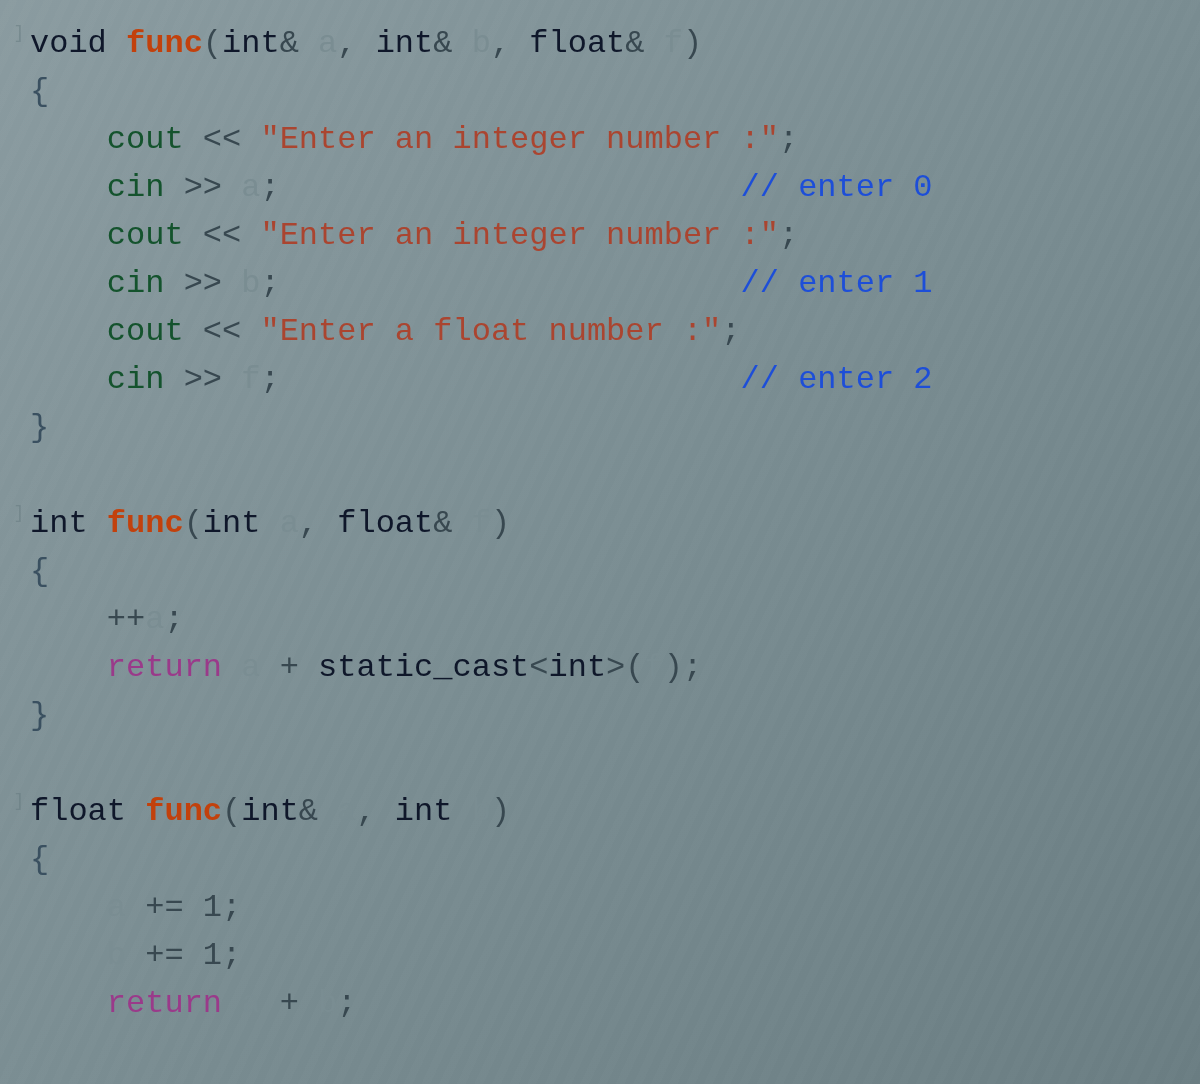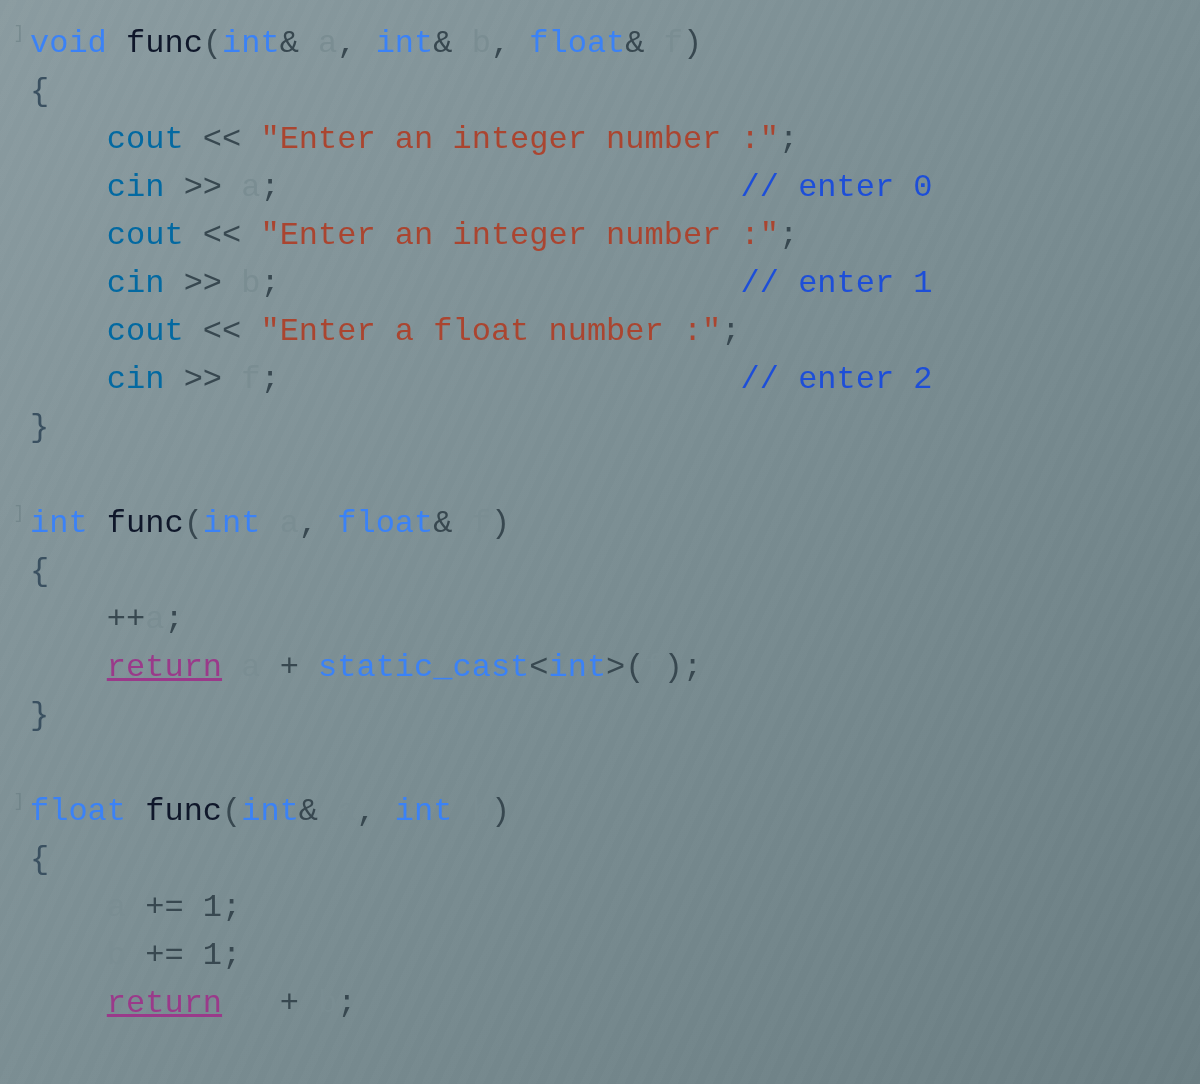--- a/index.html
+++ b/index.html
@@ -45,47 +45,47 @@
     }
     .gutter {
       position: absolute;
       left: 0;
       width: 18px;
       color: rgba(100, 120, 125, 0.5);
       font-size: 18px;
       text-align: center;
     }
     .keyword-type {
-      color: #3b82f6;
+      color: #0f172a;
       text-align: center;
     }
     .keyword-control {
       color: #9a3a8a;
-      text-decoration: underline;
     }
     .func-name {
-      color: #0f172a;
+      color: #c2410c;
+      font-weight: bold;
     }
     .operator {
       color: #384850;
     }
     .variable {
       color: #7a8d92;
     }
     .string {
       color: #aa4530;
     }
     .comment {
       color: #1d4ed8;
     }
     .punct {
       color: #384850;
     }
     .text {
-      color: #0369a1;
+      color: #14532d;
     }
     .bracket {
       color: #3a5060;
     }
   </style>
 </head>
 <body>
 
 <div class="code-container" id="code-root"><div class="line"><span class="gutter">]</span><span class="keyword-type">void</span><span class="text"> </span><span class="func-name">func</span><span class="punct">(</span><span class="keyword-type">int</span><span class="operator">&amp; </span><span class="variable">a</span><span class="punct">, </span><span class="keyword-type">int</span><span class="operator">&amp; </span><span class="variable">b</span><span class="punct">, </span><span class="keyword-type">float</span><span class="operator">&amp; </span><span class="variable">f</span><span class="punct">)</span></div><div class="line"><span class="bracket">{</span></div><div class="line"><span class="text">    cout </span><span class="operator">&lt;&lt;</span><span class="text"> </span><span class="string">"Enter an integer number :"</span><span class="punct">;</span></div><div class="line"><span class="text">    cin </span><span class="operator">&gt;&gt;</span><span class="text"> </span><span class="variable">a</span><span class="punct">;</span><span class="text">                        </span><span class="comment">// enter 0</span></div><div class="line"><span class="text">    cout </span><span class="operator">&lt;&lt;</span><span class="text"> </span><span class="string">"Enter an integer number :"</span><span class="punct">;</span></div><div class="line"><span class="text">    cin </span><span class="operator">&gt;&gt;</span><span class="text"> </span><span class="variable">b</span><span class="punct">;</span><span class="text">                        </span><span class="comment">// enter 1</span></div><div class="line"><span class="text">    cout </span><span class="operator">&lt;&lt;</span><span class="text"> </span><span class="string">"Enter a float number :"</span><span class="punct">;</span></div><div class="line"><span class="text">    cin </span><span class="operator">&gt;&gt;</span><span class="text"> </span><span class="variable">f</span><span class="punct">;</span><span class="text">                        </span><span class="comment">// enter 2</span></div><div class="line"><span class="bracket">}</span></div><div class="line"><span class="text"> </span></div><div class="line"><span class="gutter">]</span><span class="keyword-type">int</span><span class="text"> </span><span class="func-name">func</span><span class="punct">(</span><span class="keyword-type">int</span><span class="text"> </span><span class="variable">a</span><span class="punct">, </span><span class="keyword-type">float</span><span class="operator">&amp; </span><span class="variable">f</span><span class="punct">)</span></div><div class="line"><span class="bracket">{</span></div><div class="line"><span class="operator">    ++</span><span class="variable">a</span><span class="punct">;</span></div><div class="line"><span class="text">    </span><span class="keyword-control">return</span><span class="text"> </span><span class="variable">a</span><span class="operator"> + </span><span class="keyword-type">static_cast</span><span class="punct">&lt;</span><span class="keyword-type">int</span><span class="punct">&gt;(</span><span class="variable">f</span><span class="punct">);</span></div><div class="line"><span class="bracket">}</span></div><div class="line"><span class="text"> </span></div><div class="line"><span class="gutter">]</span><span class="keyword-type">float</span><span class="text"> </span><span class="func-name">func</span><span class="punct">(</span><span class="keyword-type">int</span><span class="operator">&amp; </span><span class="variable">a</span><span class="punct">, </span><span class="keyword-type">int</span><span class="text"> </span><span class="variable">b</span><span class="punct">)</span></div><div class="line"><span class="bracket">{</span></div><div class="line"><span class="text">    </span><span class="variable">a</span><span class="operator"> += 1;</span></div><div class="line"><span class="text">    </span><span class="variable">b</span><span class="operator"> += 1;</span></div><div class="line"><span class="text">    </span><span class="keyword-control">return</span><span class="text"> </span><span class="variable">a</span><span class="operator"> + </span><span class="variable">b</span><span class="punct">;</span></div></div>
 

